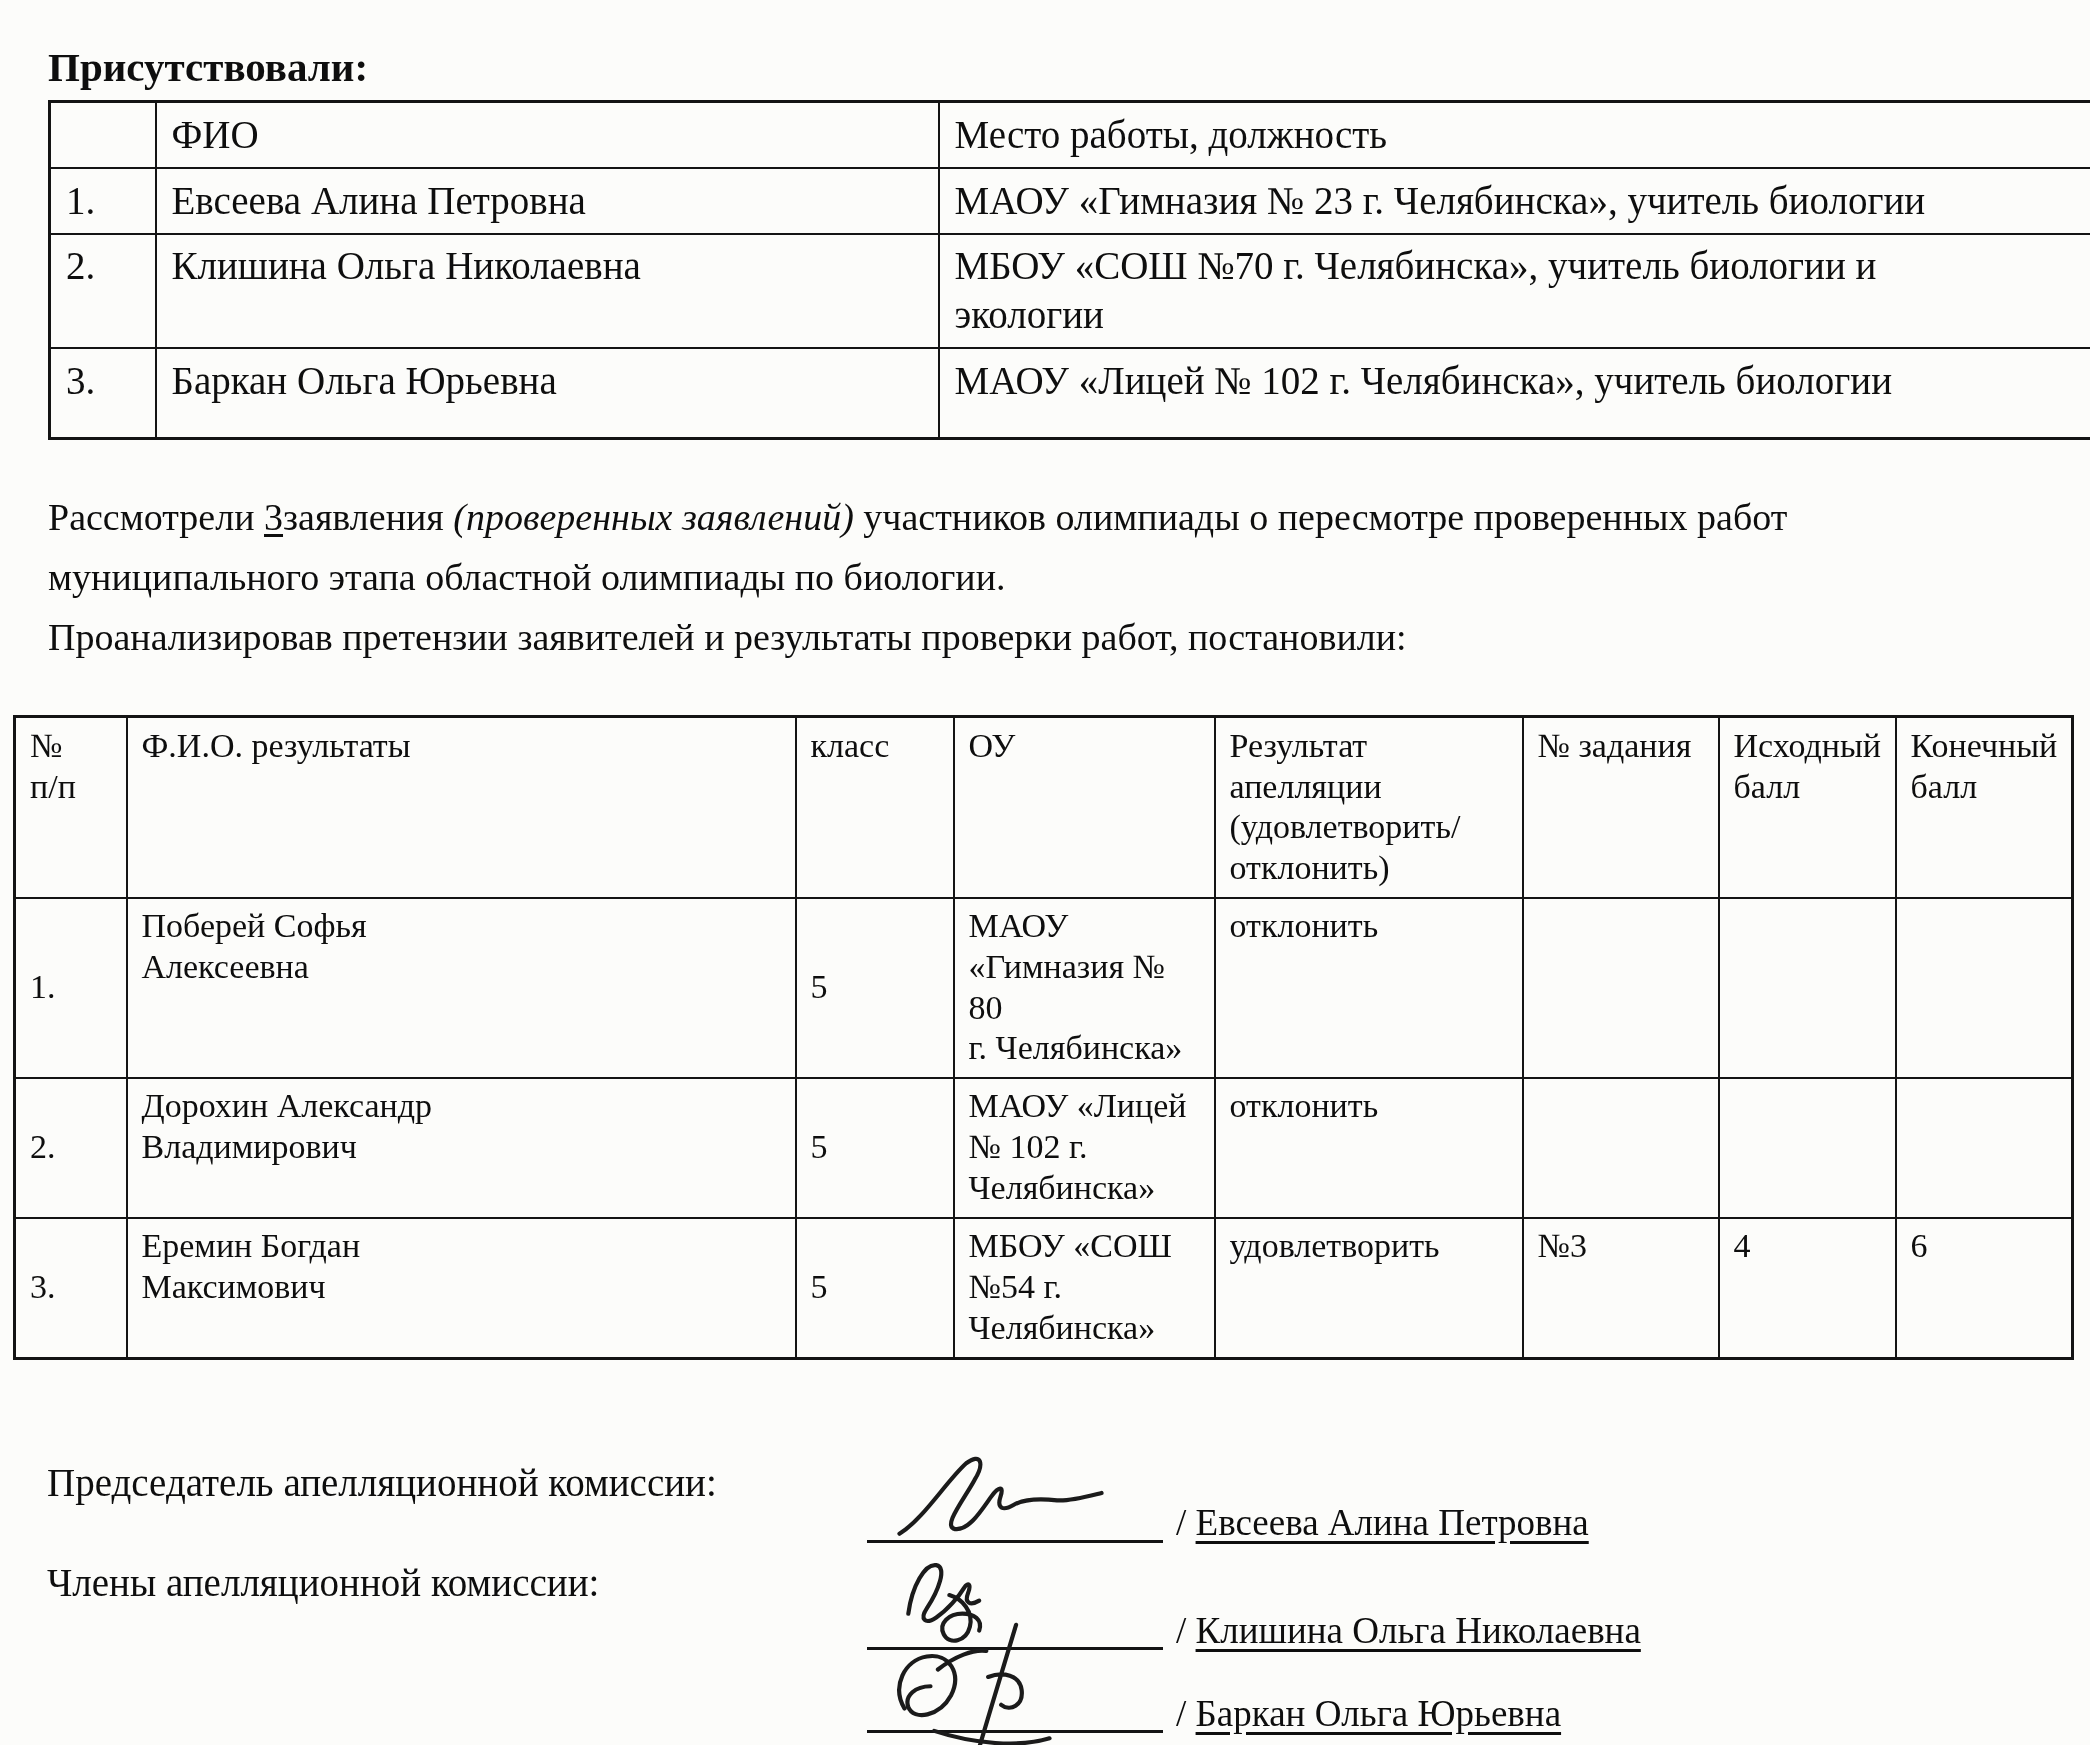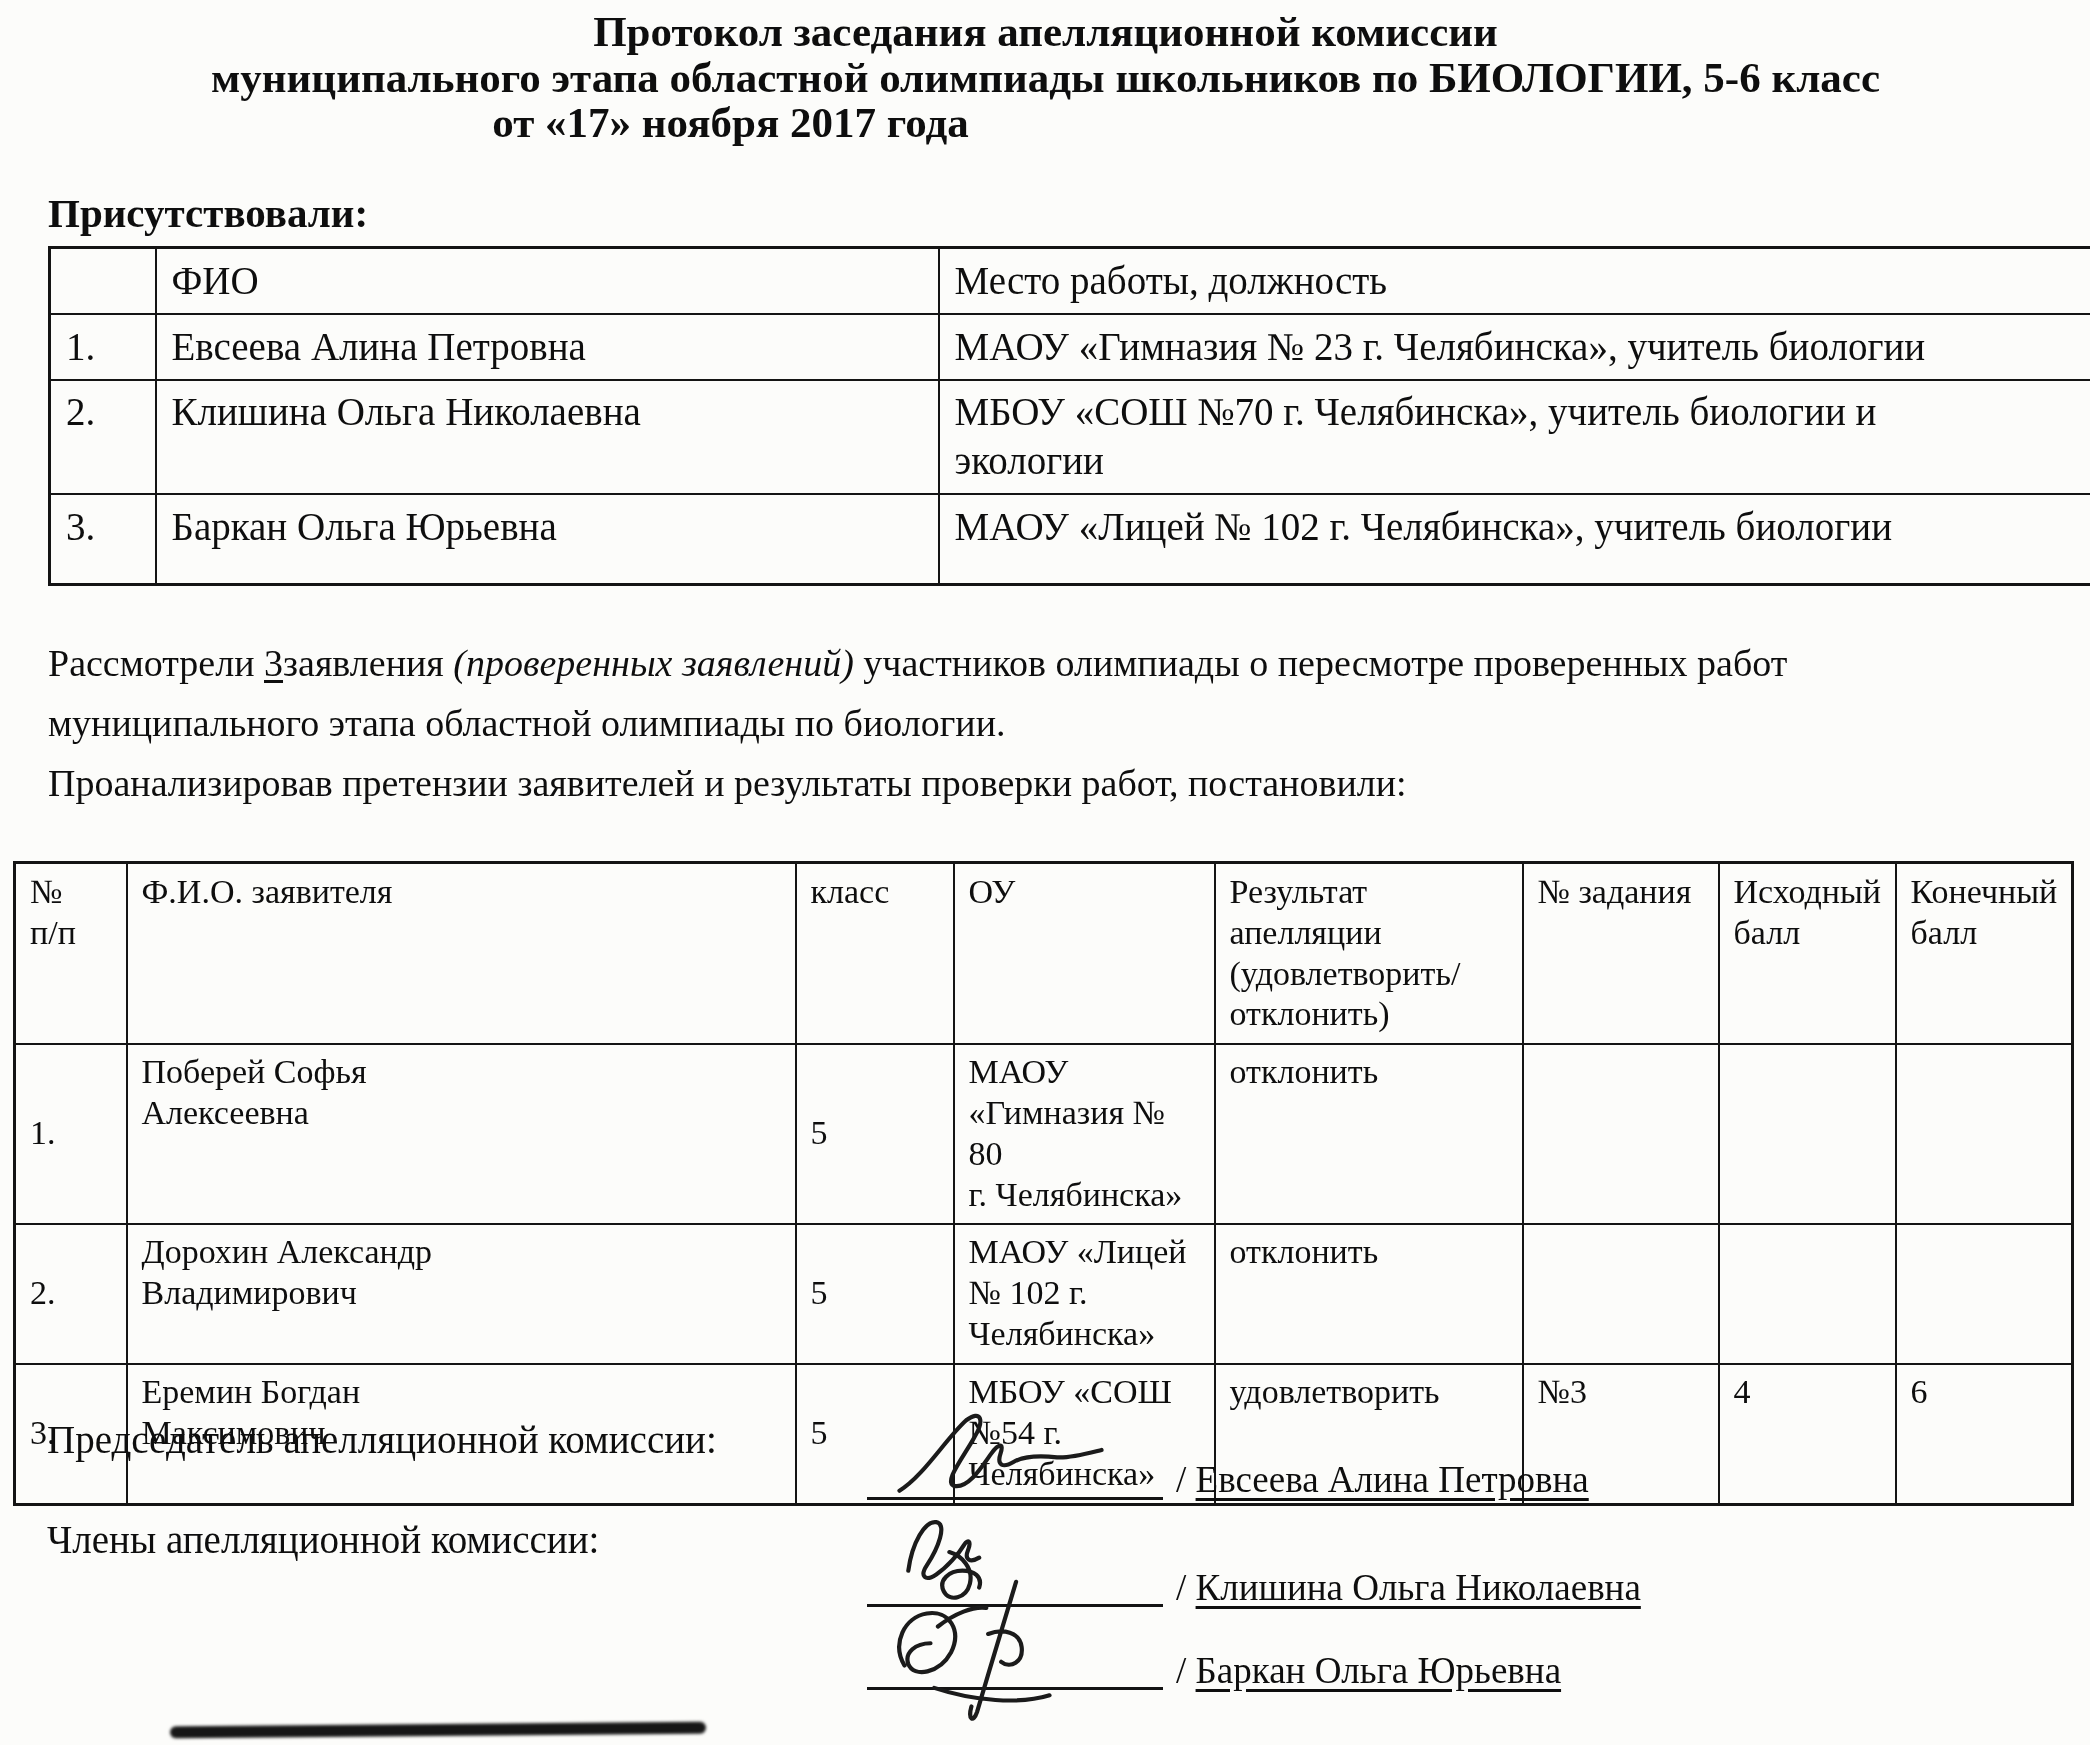--- a/index.html
+++ b/index.html
@@ -60,25 +60,20 @@
   .sig-path{fill:none;stroke:#1b1b1b;stroke-width:4.5;stroke-linecap:round;stroke-linejoin:round;}
 
   
   .scan-artifact{position:absolute;left:170px;top:1724px;width:536px;height:12px;background:#161616;border-radius:6.5px;filter:blur(1.4px);transform:rotate(-0.5deg);}
 </style>
 </head>
 <body>
 
 <div class="page">
 
-  <div class="title-block">
-    <div class="title-line l1">Протокол заседания апелляционной комиссии</div>
-    <div class="title-line l2">муниципального этапа областной олимпиады школьников по БИОЛОГИИ, 5-6 класс</div>
-    <div class="title-line l3">от «17» ноября 2017 года</div>
-  </div>
 
   <div class="attendees-heading">Присутствовали:</div>
 
   <table class="attendees">
     <colgroup>
         <col style="width:106px">
         <col style="width:783px">
         <col style="width:1158px">
       </colgroup>
     <tbody>
@@ -120,21 +115,21 @@
         <col style="width:261px">
       <col style="width:308px">
         <col style="width:196px">
         <col style="width:177px">
         <col style="width:177px">
     </colgroup>
     <tbody>
       <tr>
         <td class="pre">№
 п/п</td>
-        <td>Ф.И.О. заявителя</td>
+        <td>Ф.И.О. результаты</td>
         <td>класс</td>
         <td>ОУ</td>
         <td class="pre">Результат
 апелляции
 (удовлетворить/
 отклонить)</td>
         <td>№ задания</td>
         <td class="pre">Исходный
 балл</td>
         <td class="pre">Конечный

